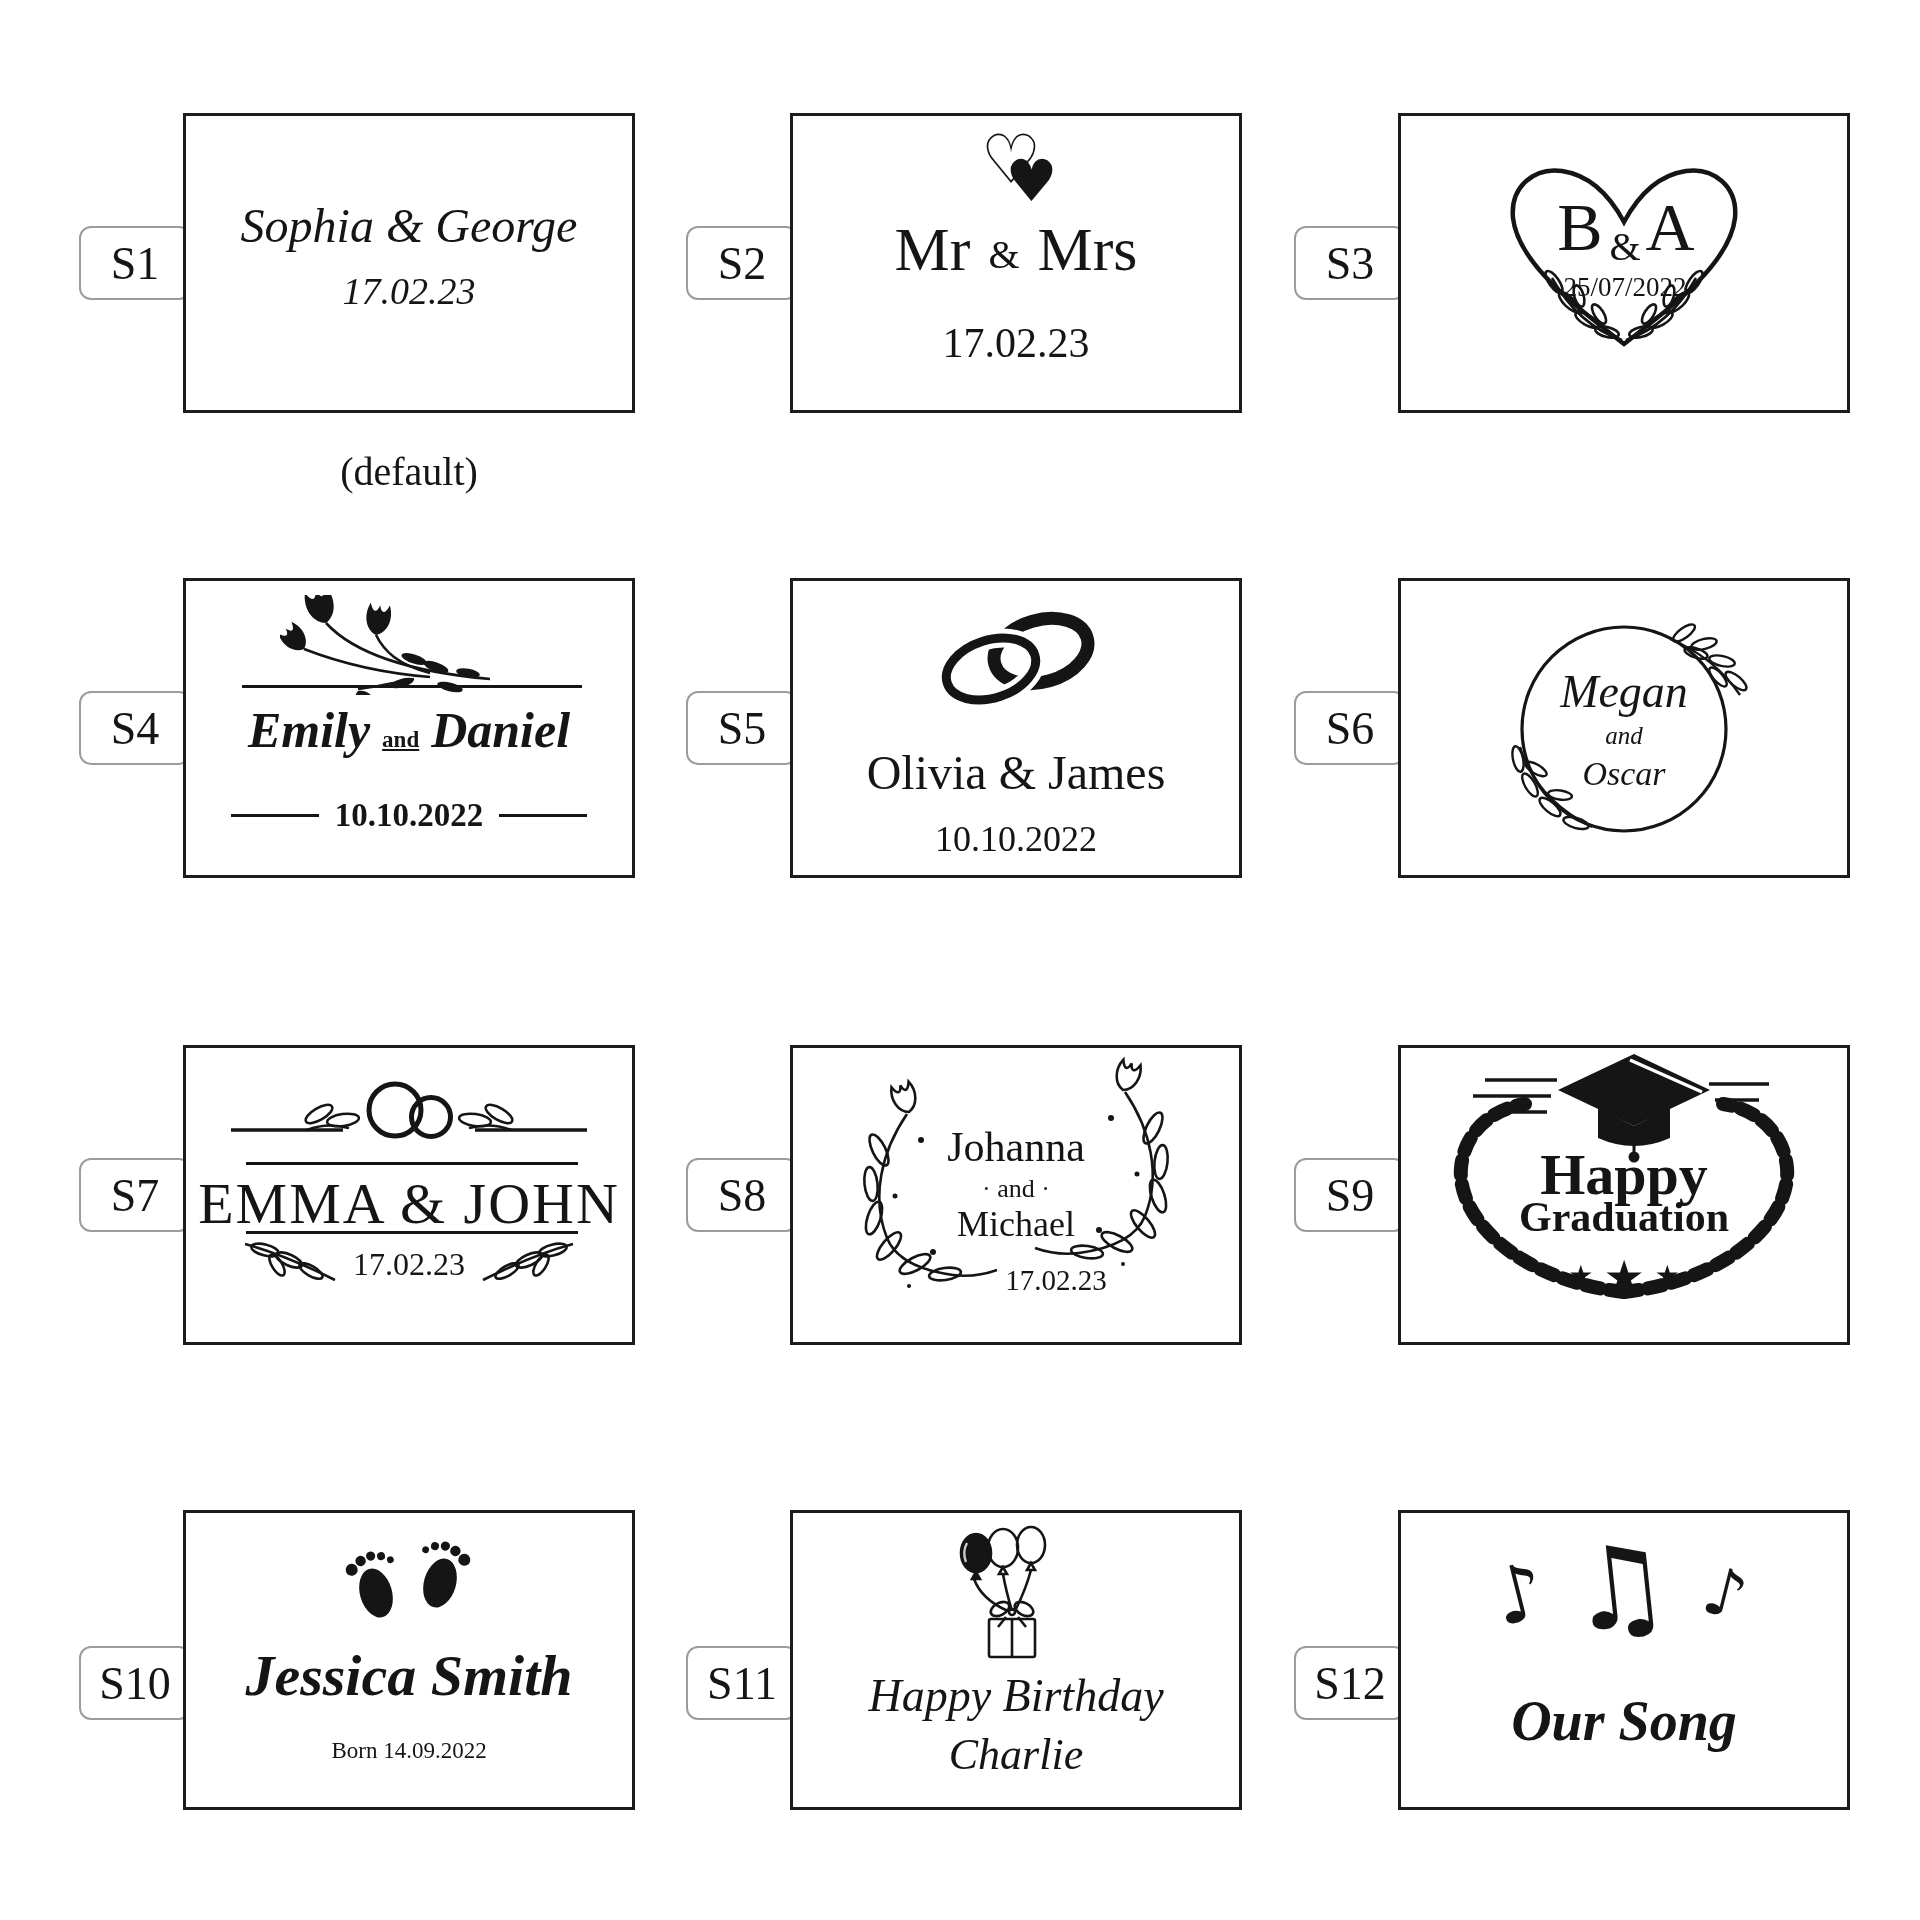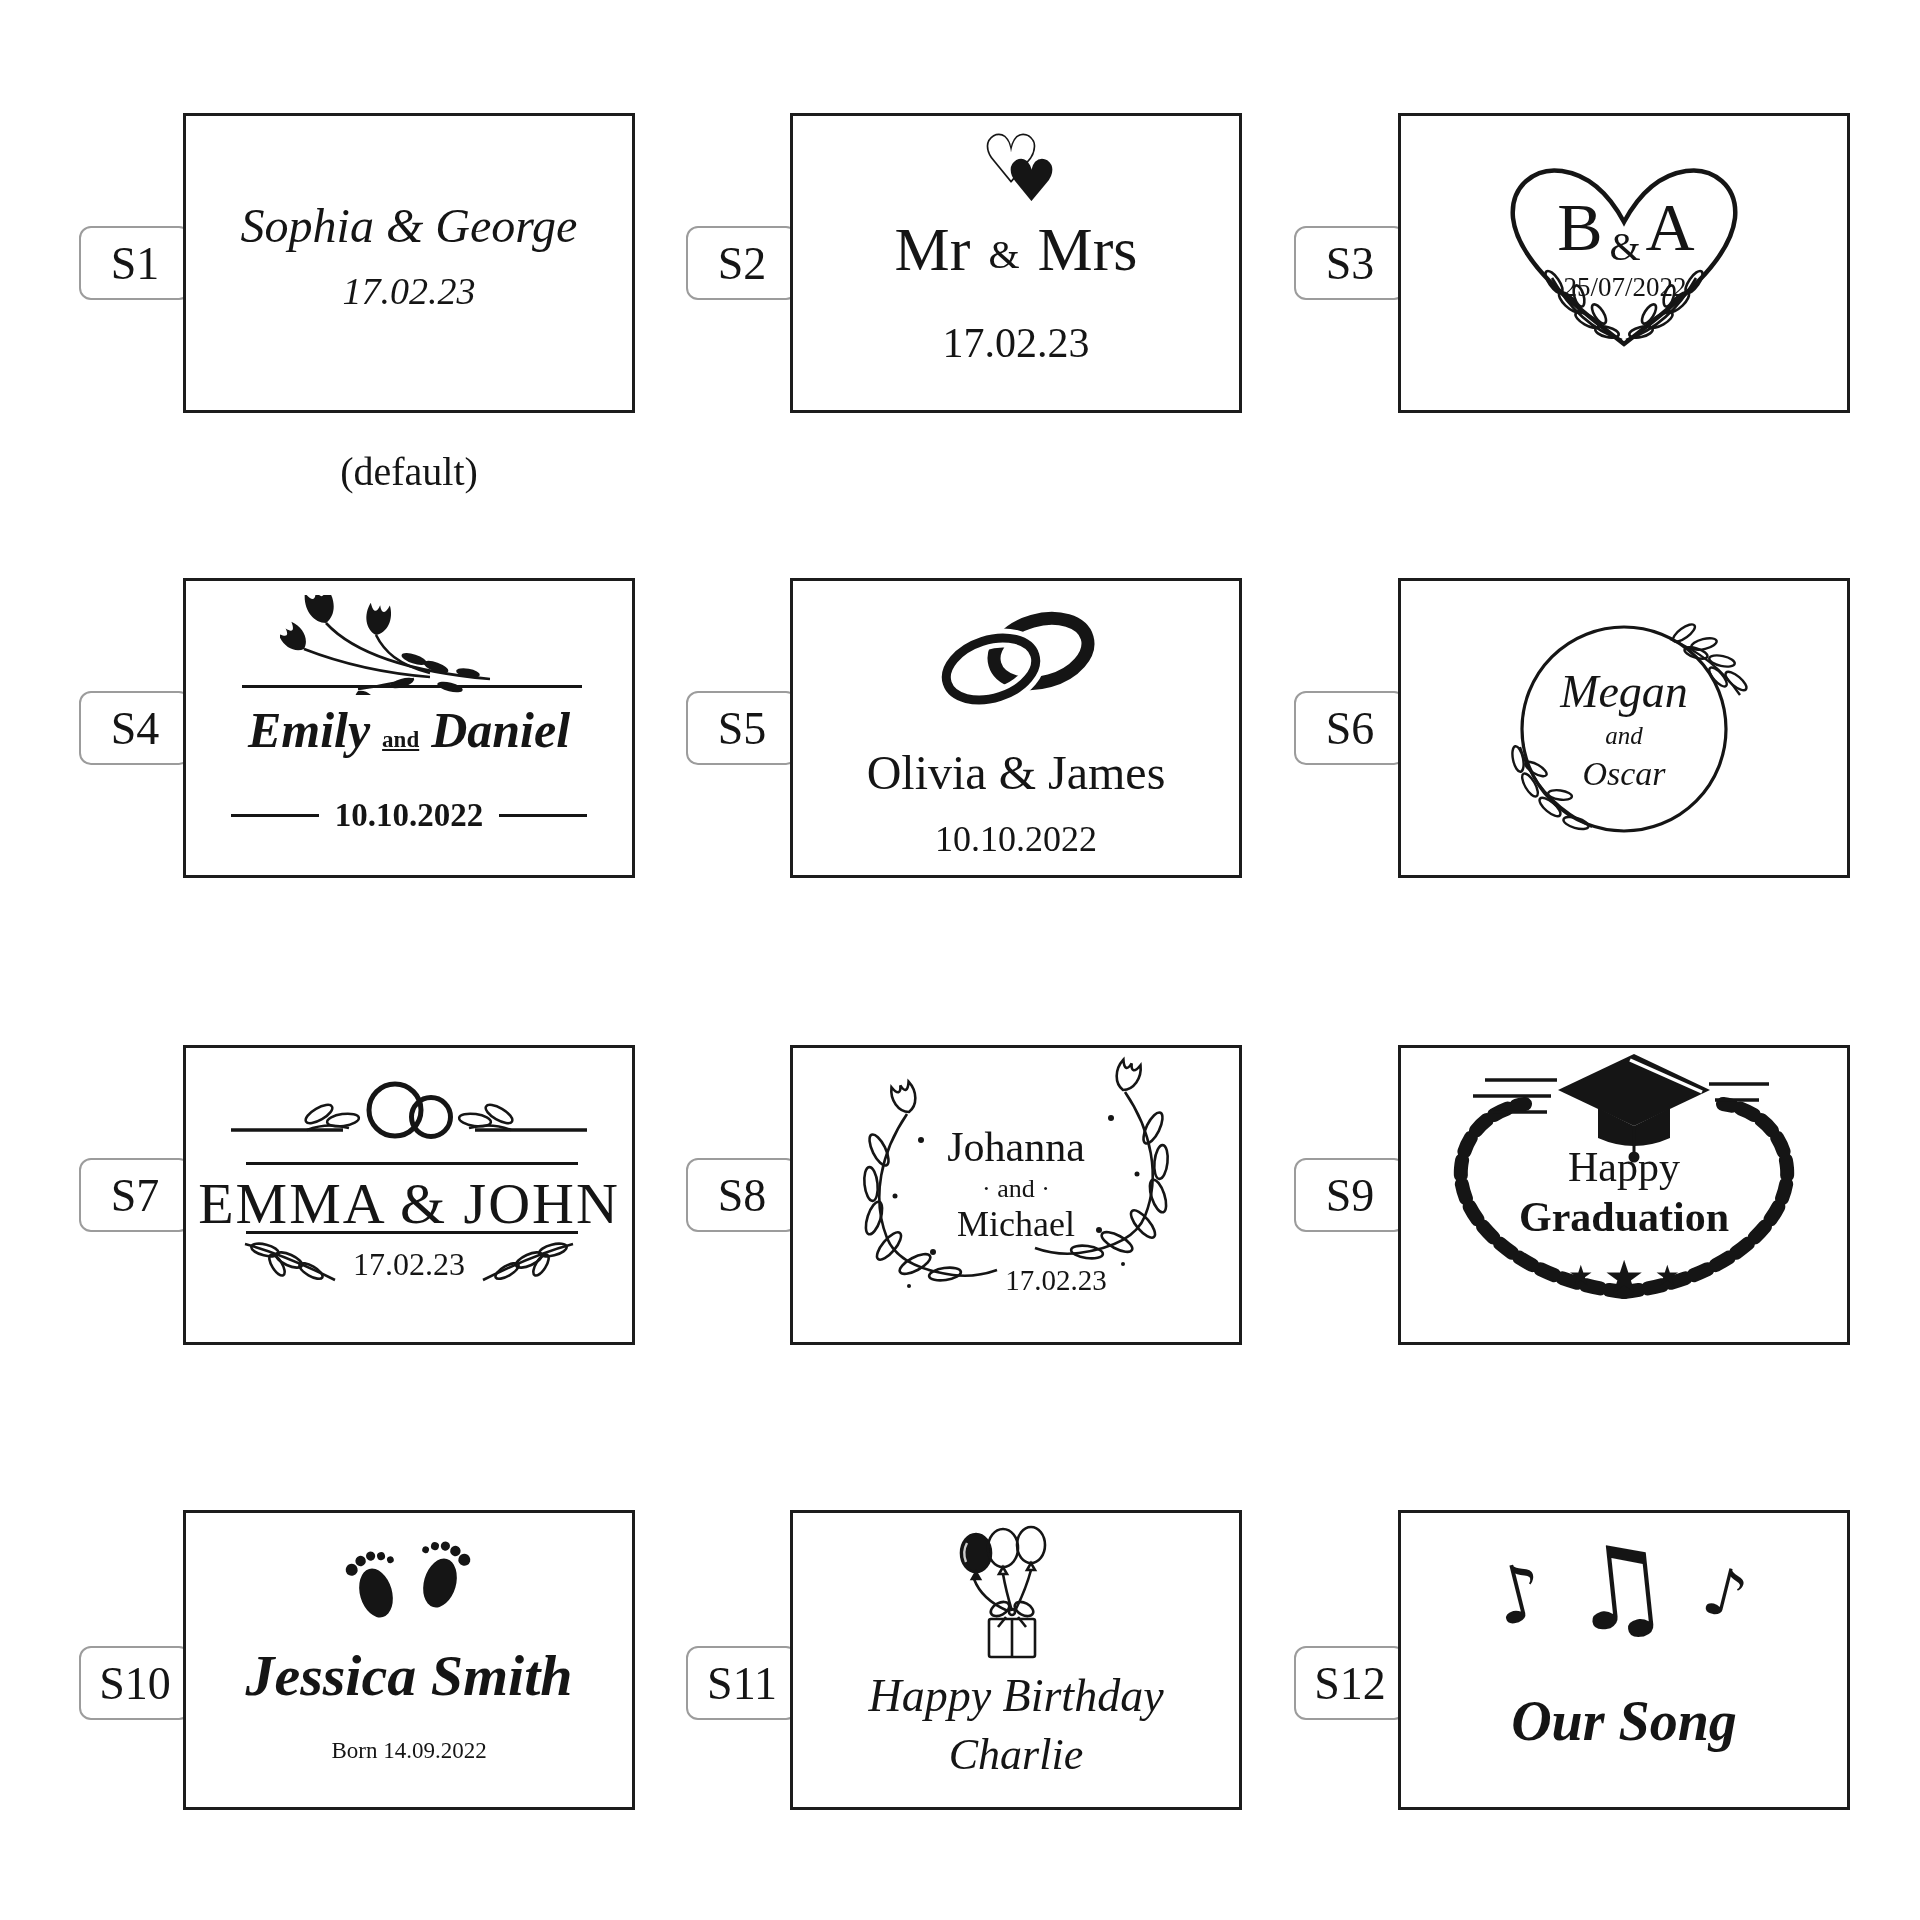--- a/index.html
+++ b/index.html
@@ -55,21 +55,21 @@
   .s7l2{position:absolute;top:183px;left:60px;width:332px;height:3px;background:#151515}
   .s7b{position:absolute;top:190px;left:0;right:0;display:flex;justify-content:center;align-items:flex-start;gap:14px}
   .s7dt{font-size:32px;margin-top:8px}
   .flip{transform:scaleX(-1)}
   
   .s8svg{position:absolute;left:0;top:0}
   .s8a{top:78px;font-size:42px}.s8b{top:128px;font-size:26px}
   .s8c{top:158px;font-size:36px}.s8d{top:218px;font-size:29px;padding-left:80px}
   
   .s9svg{position:absolute;left:0;top:0}
-  .s9a{top:98px;font-size:42px;font-weight:400}
+  .s9a{top:98px;font-size:58px;font-weight:700}
   .s9b{top:148px;font-size:42px;font-weight:700}
   .s9s{top:198px}
   .star-s{font-size:28px;margin:0 10px}
   .star-b{font-size:46px;position:relative;top:8px}
   
   .s10svg{position:absolute;top:14px;left:50%;transform:translateX(-50%)}
   .s10n{top:134px;font-size:58px;font-weight:700;font-style:italic}
   .s10b{top:226px;font-size:23px}
   
   .s11svg{position:absolute;top:8px;left:50%;transform:translateX(-50%)}

